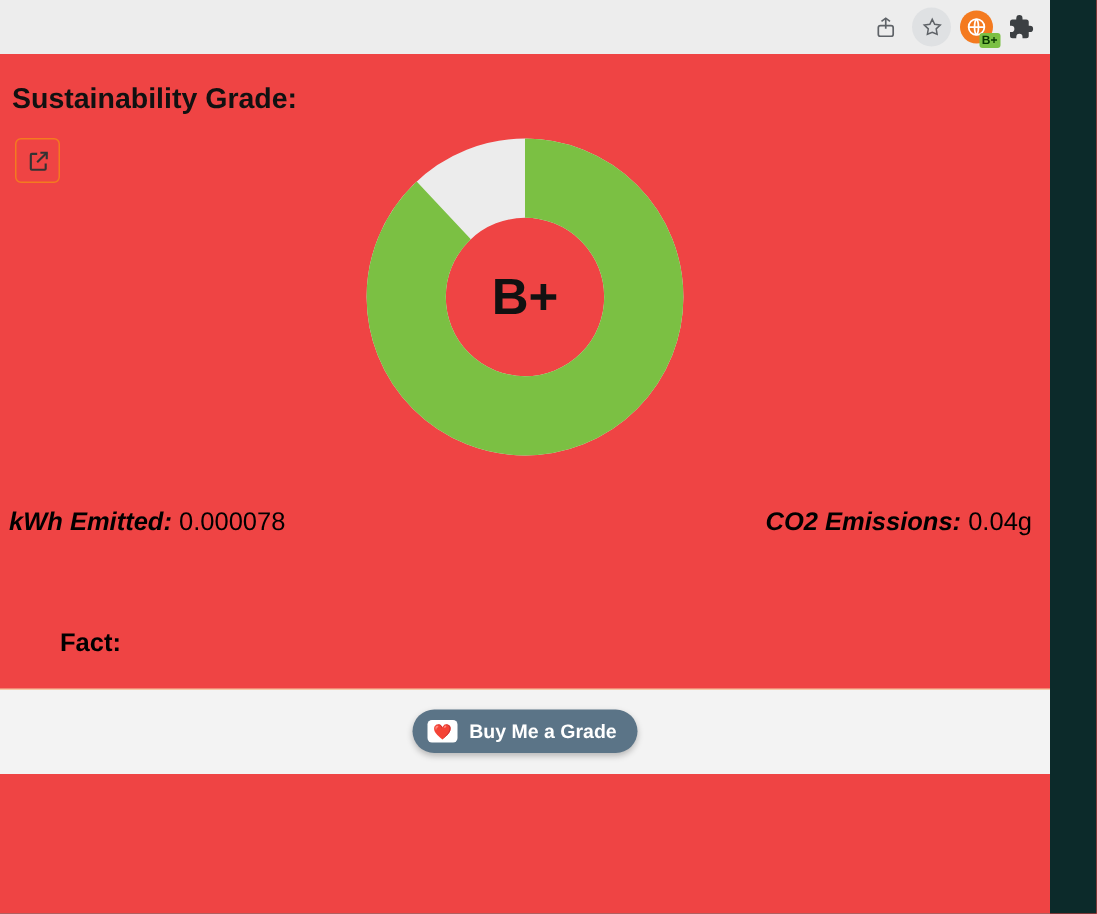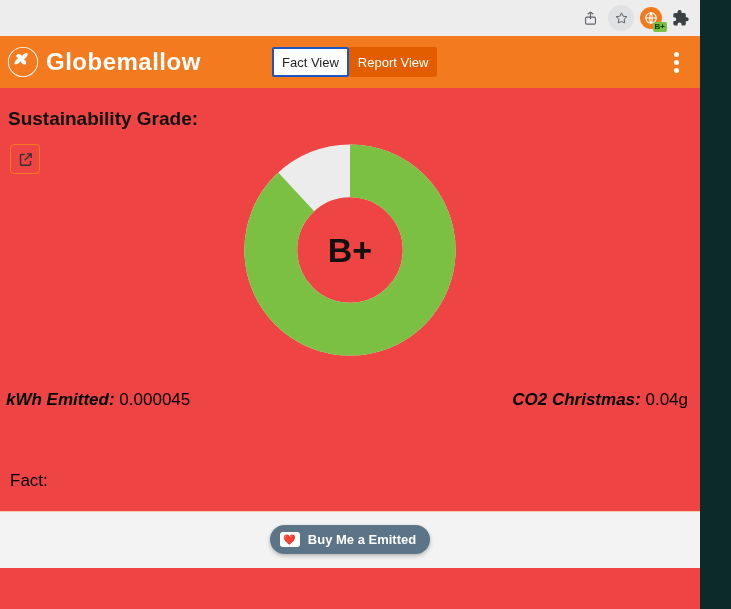--- a/index.html
+++ b/index.html
@@ -156,21 +156,21 @@
     font-size: 17px;
   }
   .stats b { font-weight: 700; font-style: italic; }
   .fact {
     display: flex;
     gap: 6px;
     padding: 60px 40px 10px 10px;
     font-size: 17px;
     line-height: 1.35;
   }
-  .fact-label { font-weight: 400; }
+  .fact-label { font-weight: 700; margin-left: 30px; }
   .divider {
     height: 1px;
     background: #f6c9a7;
     margin-top: 8px;
   }
   .footer {
     height: 56px;
     background: #f3f3f3;
     display: flex; align-items: center; justify-content: center;
   }
@@ -217,40 +217,20 @@
       </svg>
       <span class="ext-badge">B+</span>
     </div>
     <div class="top-icon">
       <svg class="puzzle" viewBox="0 0 24 24" fill="#3c4043">
         <path d="M20 11h-1V8a2 2 0 0 0-2-2h-3V5a2.5 2.5 0 1 0-5 0v1H6a2 2 0 0 0-2 2v3h1a2.5 2.5 0 1 1 0 5H4v3a2 2 0 0 0 2 2h3v-1a2.5 2.5 0 1 1 5 0v1h3a2 2 0 0 0 2-2v-3h1a2.5 2.5 0 1 0 0-5z"></path>
       </svg>
     </div>
   </div>
 
-  <div class="app-header">
-    <div class="logo-wrap">
-      <div class="logo-circle">
-        <svg viewBox="0 0 36 36" width="34" height="34">
-          <circle cx="18" cy="18" r="16" fill="#fff"></circle>
-          <path d="M18 3a15 15 0 1 0 0 30 15 15 0 0 0 0-30zm-6 7c2-1 4 0 5 2 1-3 4-4 6-3 0 3-2 5-4 6 2 1 3 3 2 6-3 0-5-2-6-4-1 3-4 4-6 3 0-3 2-5 4-6-2-1-3-3-1-4z" fill="#f47a1f"></path>
-        </svg>
-      </div>
-      <span class="brand">Globemallow</span>
-    </div>
-    <div class="tabs">
-      <div class="tab active">Fact View</div>
-      <div class="tab inactive">Report View</div>
-    </div>
-    <div class="menu-dots">
-      <span></span>
-        <span></span>
-        <span></span>
-    </div>
-  </div>
 
   <div class="content">
     <div class="grade-head">Sustainability Grade:</div>
 
     <div class="share-btn">
       <svg viewBox="0 0 24 24" width="17" height="17" fill="none" stroke="currentColor" stroke-width="2">
         <path d="M14 4h6v6"></path>
           <path d="M20 4l-9 9"></path>
           <path d="M19 14v5a1 1 0 0 1-1 1H6a1 1 0 0 1-1-1V6a1 1 0 0 1 1-1h5"></path>
       </svg>
@@ -262,34 +242,34 @@
           <circle cx="50" cy="50" r="36" fill="none" stroke="#ececec" stroke-width="24"></circle>
           <circle cx="50" cy="50" r="36" fill="none" stroke="#7bc043" stroke-width="24" stroke-dasharray="199 226" stroke-dashoffset="0"></circle>
         </svg>
         <div class="grade-center">B+</div>
       </div>
     </div>
 
     <div class="stats">
       <div>
         <b>kWh Emitted:</b>
-        <span>0.000045</span>
+        <span>0.000078</span>
       </div>
       <div>
-        <b>CO2 Christmas:</b>
+        <b>CO2 Emissions:</b>
         <span>0.04g</span>
       </div>
     </div>
 
     <div class="fact">
       <span class="fact-label">Fact:</span>
     </div>
 
     <div class="divider"></div>
 
     <div class="footer">
       <div class="coffee-btn">
         <span class="coffee-icon">❤️</span>
-        <span>Buy Me a Emitted</span>
+        <span>Buy Me a Grade</span>
       </div>
     </div>
   </div>
 </div>
 
 </body></html>

